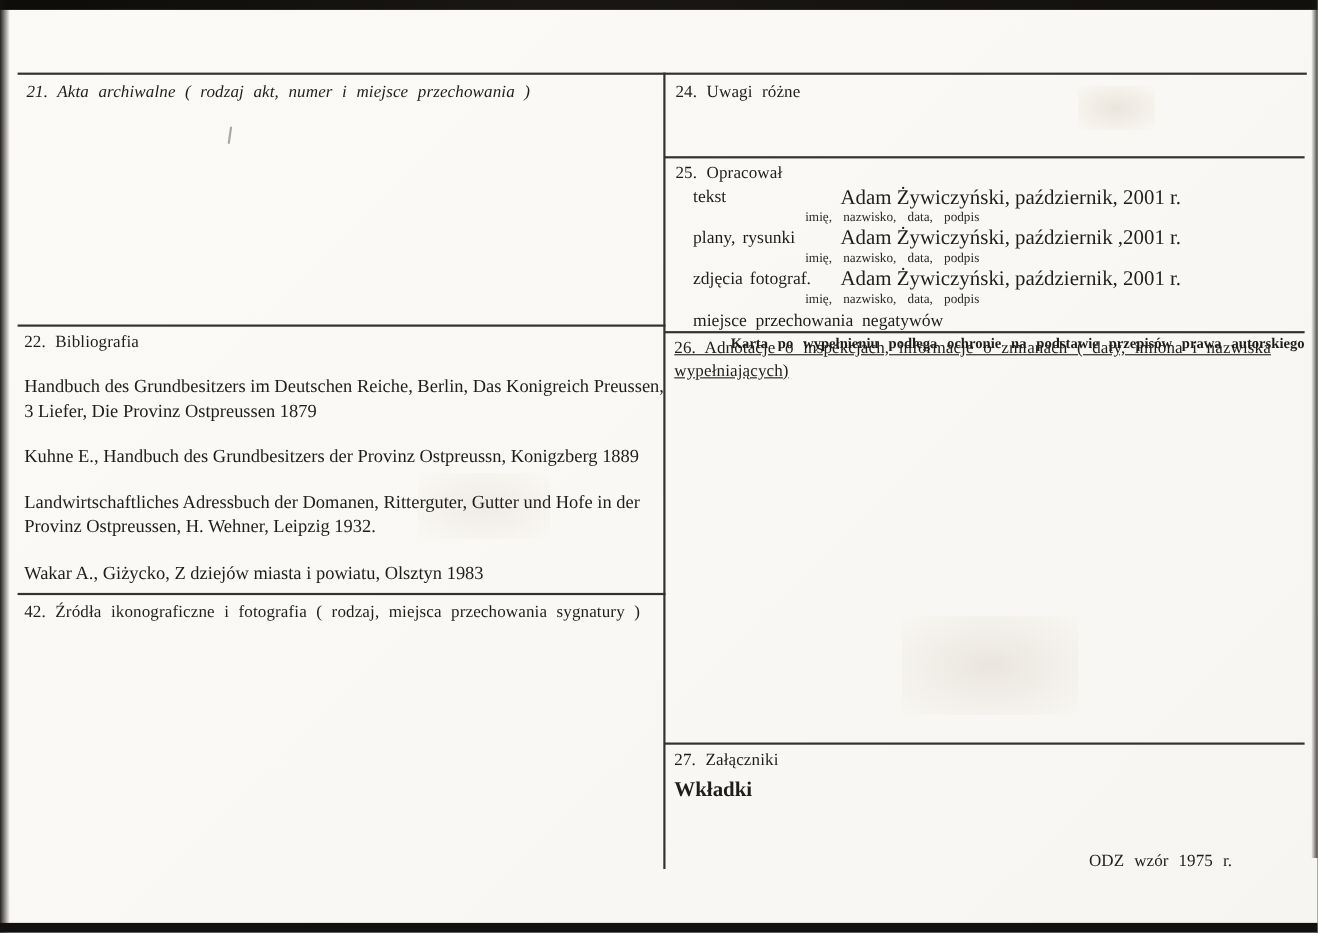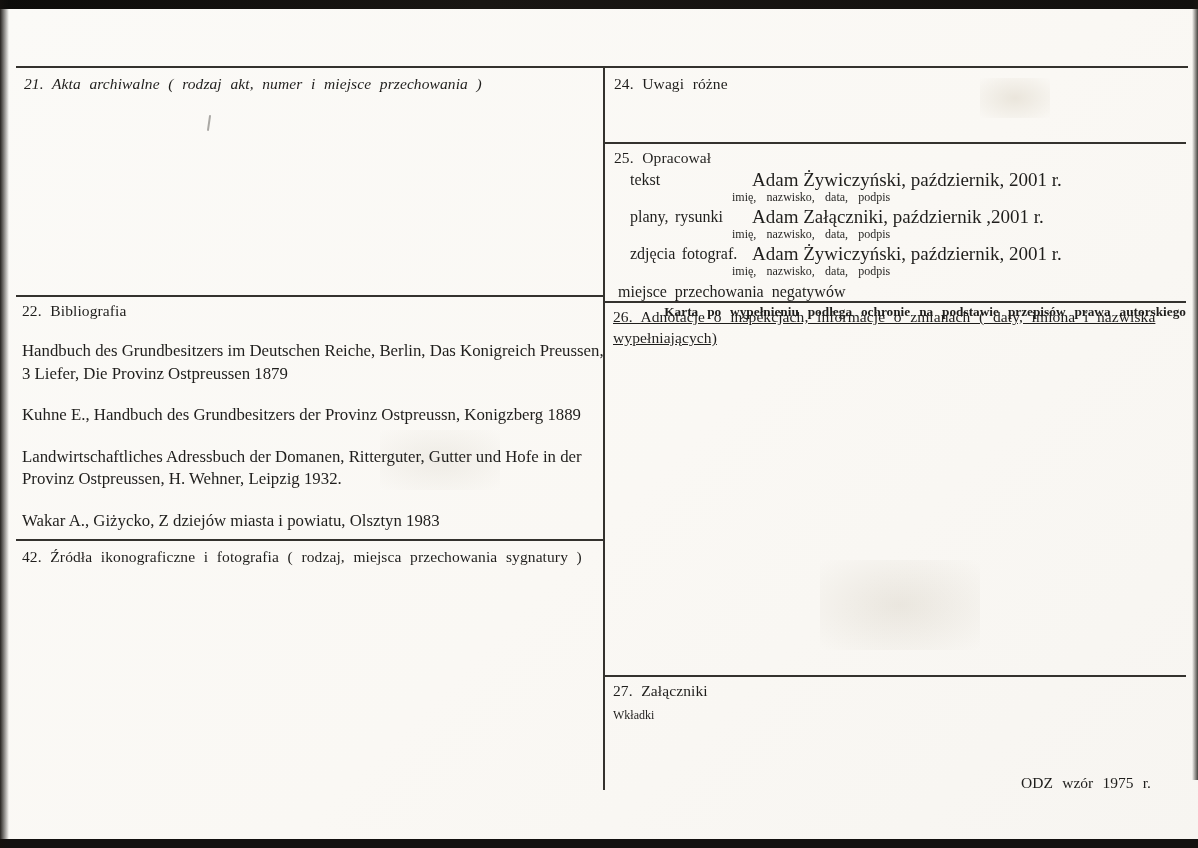--- a/index.html
+++ b/index.html
@@ -23,26 +23,26 @@
   
   .hline, .vline { position: absolute; background: #34322e; }
   .hline { height: 2px; }
   .vline { width: 2px; }
   
   .blk { position: absolute; }
   .sec-title { font-size: 15.5px; word-spacing: 0.30em; letter-spacing: 0.1px; line-height: 21px; }
   .bib { font-size: 16.8px; line-height: 22.5px; margin-top: 19px; }
   .op-row { display: flex; align-items: center; margin: 1px 0 0 16px; }
   .op-label { width: 122px; flex: none; font-size: 16px; word-spacing: 0.15em; }
-  .op-value { font-size: 19px; white-space: nowrap; }
+  .op-value { font-size: 19px; white-space: nowrap; margin-left: 12px; }
   .op-sub { margin: -1px 0 1px 118px; font-size: 12px; word-spacing: 0.6em; color: #2a2927; }
-  .op-neg { margin: 4px 0 0 4px; font-size: 16px; word-spacing: 0.25em; }
+  .op-neg { margin: 4px 0 0 16px; font-size: 16px; word-spacing: 0.25em; }
   .op-note { margin: 3px 0 0 10px; font-size: 13.3px; font-weight: bold; word-spacing: 0.42em; text-align: right; }
-  .attach-content { font-size: 12px; margin-top: 7px; }
-  .footer-note { font-size: 15.5px; word-spacing: 0.35em; text-align: center; }
+  .attach-content { font-size: 19px; margin-top: 7px; font-weight: bold; }
+  .footer-note { font-size: 15.5px; word-spacing: 0.35em; text-align: left; }
   
   .smudge { position: absolute; pointer-events: none; }
   .pen-mark { position: absolute; left: 208px; top: 115px; width: 2px; height: 16px;
               background: rgba(70,68,64,0.45); border-radius: 2px; transform: rotate(8deg); }
   .stain1 { left: 980px; top: 78px; width: 70px; height: 40px;
             background: radial-gradient(ellipse at center, rgba(205,195,175,0.35), rgba(205,195,175,0)); }
   .stain2 { left: 820px; top: 560px; width: 160px; height: 90px;
             background: radial-gradient(ellipse at center, rgba(200,192,176,0.30), rgba(200,192,176,0)); }
   .stain3 { left: 380px; top: 430px; width: 120px; height: 60px;
             background: radial-gradient(ellipse at center, rgba(205,198,184,0.25), rgba(205,198,184,0)); }
@@ -94,21 +94,21 @@
     <div class="sec-title">25. Opracował</div>
 
     <div class="op-row">
       <span class="op-label">tekst</span>
       <span class="op-value">Adam Żywiczyński, październik, 2001 r.</span>
     </div>
     <div class="op-sub">imię,  nazwisko,  data,  podpis</div>
 
     <div class="op-row">
       <span class="op-label">plany, rysunki</span>
-      <span class="op-value">Adam Załączniki, październik ,2001 r.</span>
+      <span class="op-value">Adam Żywiczyński, październik ,2001 r.</span>
     </div>
     <div class="op-sub">imię,  nazwisko,  data,  podpis</div>
 
     <div class="op-row">
       <span class="op-label">zdjęcia fotograf.</span>
       <span class="op-value">Adam Żywiczyński, październik, 2001 r.</span>
     </div>
     <div class="op-sub">imię,  nazwisko,  data,  podpis</div>
 
     <div class="op-neg">miejsce przechowania negatywów</div>

